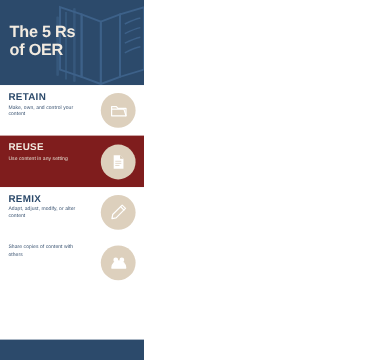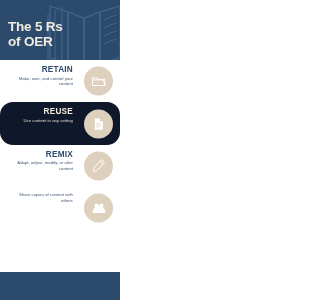--- a/index.html
+++ b/index.html
@@ -18,21 +18,21 @@
     width: 120px;
     height: 300px;
     background: #ffffff;
     display: flex;
     flex-direction: column;
   }
 
   
   .header {
     position: relative;
-    height: 60px;
+    height: 71px;
     background: #2c4a6b;
     overflow: hidden;
     flex: none;
   }
   .header-book {
     position: absolute;
     right: -4px;
     top: 0px;
     width: 78px;
     height: 71px;
@@ -51,35 +51,33 @@
     z-index: 2;
     white-space: pre-line;
   }
 
   
   .rows {
     flex: none;
     height: 212px;
     display: flex;
     flex-direction: column;
-    text-align: right;
   }
   .row {
     position: relative;
     height: 42.4px;
     box-sizing: border-box;
     padding: 5px 0 0 7px;
     overflow: hidden;
   }
   .row.light {
     background: #ffffff;
   }
   .row.dark {
-    background: #0f172a;
-    border-radius: 13px;
+    background: #7f1d1d;
   }
   .row-text {
     position: relative;
     width: 66px;
     z-index: 2;
   }
   .row-title {
     font-size: 8.2px;
     font-weight: bold;
     letter-spacing: 0.25px;

